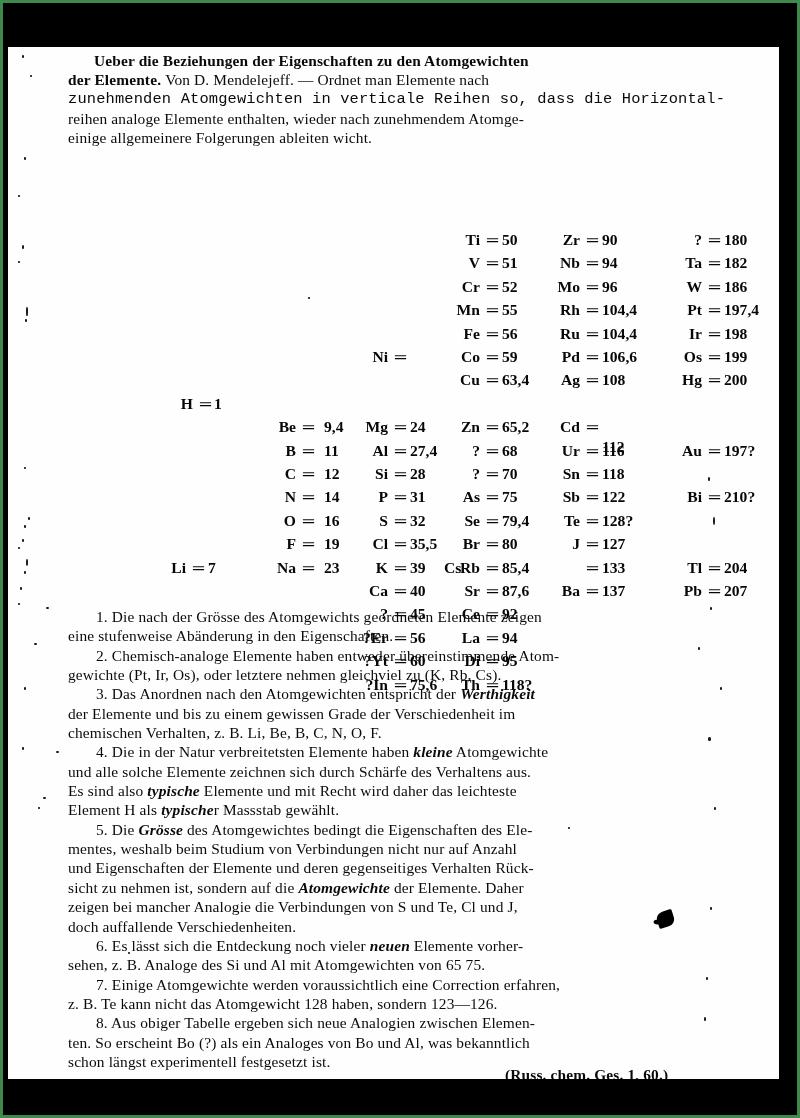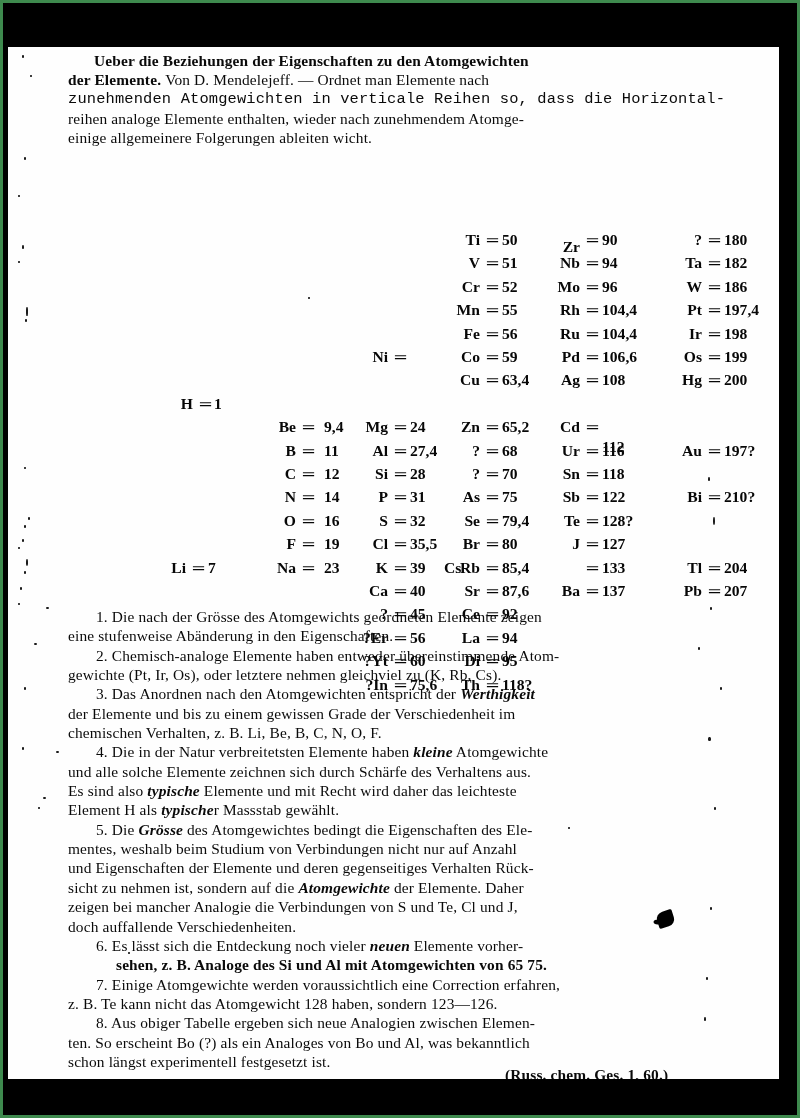--- a/index.html
+++ b/index.html
@@ -118,21 +118,21 @@
         <span>der Elemente.</span>
         <span style="font-weight:normal;">Von D. Mendelejeff. — Ordnet man Elemente nach</span>
       </div>
       <div class="ln just" style="font-weight:normal;font-family:Liberation Mono, monospace;">zunehmenden Atomgewichten in verticale Reihen so, dass die Horizontal-</div>
       <div class="ln just" style="font-weight:normal;">reihen analoge Elemente enthalten, wieder nach zunehmendem Atomge-</div>
       <div class="ln just" style="font-weight:normal;">einige allgemeinere Folgerungen ableiten wicht.</div>
     </div>
 
     <div id="eltable">
         <div class="erow" style="top: 0px; left: 0px; width: 690px;"><span class="cell" style="left: 292px; width: 120px; text-align: right;">Ti</span><span class="cell" style="left: 415px; width: 18px; text-align: center; letter-spacing: -1px;">═</span><span class="cell" style="left: 434px; width: 90px; text-align: left;">50</span></div>
-        <div class="erow" style="top: 0px; left: 0px; width: 690px;"><span class="cell" style="left: 392px; width: 120px; text-align: right; margin-top: 7px;">Zr</span><span class="cell" style="left: 515px; width: 18px; text-align: center; letter-spacing: -1px;">═</span><span class="cell" style="left: 534px; width: 90px; text-align: left;">90</span></div>
+        <div class="erow" style="top: 0px; left: 0px; width: 690px;"><span class="cell" style="left: 392px; width: 120px; text-align: right;">Zr</span><span class="cell" style="left: 515px; width: 18px; text-align: center; letter-spacing: -1px;">═</span><span class="cell" style="left: 534px; width: 90px; text-align: left;">90</span></div>
         <div class="erow" style="top: 0px; left: 0px; width: 690px;"><span class="cell" style="left: 514px; width: 120px; text-align: right;">?</span><span class="cell" style="left: 637px; width: 18px; text-align: center; letter-spacing: -1px;">═</span><span class="cell" style="left: 656px; width: 90px; text-align: left;">180</span></div>
         <div class="erow" style="top: 23.4px; left: 0px; width: 690px;"><span class="cell" style="left: 292px; width: 120px; text-align: right;">V</span><span class="cell" style="left: 415px; width: 18px; text-align: center; letter-spacing: -1px;">═</span><span class="cell" style="left: 434px; width: 90px; text-align: left;">51</span></div>
         <div class="erow" style="top: 23.4px; left: 0px; width: 690px;"><span class="cell" style="left: 392px; width: 120px; text-align: right;">Nb</span><span class="cell" style="left: 515px; width: 18px; text-align: center; letter-spacing: -1px;">═</span><span class="cell" style="left: 534px; width: 90px; text-align: left;">94</span></div>
         <div class="erow" style="top: 23.4px; left: 0px; width: 690px;"><span class="cell" style="left: 514px; width: 120px; text-align: right;">Ta</span><span class="cell" style="left: 637px; width: 18px; text-align: center; letter-spacing: -1px;">═</span><span class="cell" style="left: 656px; width: 90px; text-align: left;">182</span></div>
         <div class="erow" style="top: 46.8px; left: 0px; width: 690px;"><span class="cell" style="left: 292px; width: 120px; text-align: right;">Cr</span><span class="cell" style="left: 415px; width: 18px; text-align: center; letter-spacing: -1px;">═</span><span class="cell" style="left: 434px; width: 90px; text-align: left;">52</span></div>
         <div class="erow" style="top: 46.8px; left: 0px; width: 690px;"><span class="cell" style="left: 392px; width: 120px; text-align: right;">Mo</span><span class="cell" style="left: 515px; width: 18px; text-align: center; letter-spacing: -1px;">═</span><span class="cell" style="left: 534px; width: 90px; text-align: left;">96</span></div>
         <div class="erow" style="top: 46.8px; left: 0px; width: 690px;"><span class="cell" style="left: 514px; width: 120px; text-align: right;">W</span><span class="cell" style="left: 637px; width: 18px; text-align: center; letter-spacing: -1px;">═</span><span class="cell" style="left: 656px; width: 90px; text-align: left;">186</span></div>
         <div class="erow" style="top: 70.2px; left: 0px; width: 690px;"><span class="cell" style="left: 292px; width: 120px; text-align: right;">Mn</span><span class="cell" style="left: 415px; width: 18px; text-align: center; letter-spacing: -1px;">═</span><span class="cell" style="left: 434px; width: 90px; text-align: left;">55</span></div>
         <div class="erow" style="top: 70.2px; left: 0px; width: 690px;"><span class="cell" style="left: 392px; width: 120px; text-align: right;">Rh</span><span class="cell" style="left: 515px; width: 18px; text-align: center; letter-spacing: -1px;">═</span><span class="cell" style="left: 534px; width: 90px; text-align: left;">104,4</span></div>
         <div class="erow" style="top: 70.2px; left: 0px; width: 690px;"><span class="cell" style="left: 514px; width: 120px; text-align: right;">Pt</span><span class="cell" style="left: 637px; width: 18px; text-align: center; letter-spacing: -1px;">═</span><span class="cell" style="left: 656px; width: 90px; text-align: left;">197,4</span></div>
@@ -205,21 +205,21 @@
         <div class="ln just" style="font-weight: normal;">und alle solche Elemente zeichnen sich durch Schärfe des Verhaltens aus.</div>
         <div class="ln just" style="font-weight: normal;">Es sind also <span class="it">typische</span> Elemente und mit Recht wird daher das leichteste</div>
         <div class="ln just" style="font-weight: normal;">Element H als <span class="it">typische</span>r Massstab gewählt.</div>
         <div class="ln just" style="font-weight: normal;"><span class="indent"></span><span>5. </span>Die <span class="it">Grösse</span> des Atomgewichtes bedingt die Eigenschaften des Ele-</div>
         <div class="ln just" style="font-weight: normal;">mentes, weshalb beim Studium von Verbindungen nicht nur auf Anzahl</div>
         <div class="ln just" style="font-weight: normal;">und Eigenschaften der Elemente und deren gegenseitiges Verhalten Rück-</div>
         <div class="ln just" style="font-weight: normal;">sicht zu nehmen ist, sondern auf die <span class="it">Atomgewichte</span> der Elemente. Daher</div>
         <div class="ln just" style="font-weight: normal;">zeigen bei mancher Analogie die Verbindungen von S und Te, Cl und J,</div>
         <div class="ln just" style="font-weight: normal;">doch auffallende Verschiedenheiten.</div>
         <div class="ln just" style="font-weight: normal;"><span class="indent"></span><span>6. </span>Es lässt sich die Entdeckung noch vieler <span class="it">neuen</span> Elemente vorher-</div>
-        <div class="ln just" style="font-weight: bold; margin-left: 48px;">sehen, z. B. Analoge des Si und Al mit Atomgewichten von 65  75.</div>
+        <div class="ln just" style="font-weight: normal;">sehen, z. B. Analoge des Si und Al mit Atomgewichten von 65  75.</div>
         <div class="ln just" style="font-weight: normal;"><span class="indent"></span><span>7. </span>Einige Atomgewichte werden voraussichtlich eine Correction erfahren,</div>
         <div class="ln just" style="font-weight: normal;">z. B. Te kann nicht das Atomgewicht 128 haben, sondern 123—126.</div>
         <div class="ln just" style="font-weight: normal;"><span class="indent"></span><span>8. </span>Aus obiger Tabelle ergeben sich neue Analogien zwischen Elemen-</div>
         <div class="ln just" style="font-weight: normal;">ten.  So erscheint Bo (?) als ein Analoges von Bo und Al, was bekanntlich</div>
         <div class="ln just" style="font-weight: normal;">schon längst experimentell festgesetzt ist.</div>
       </div>
 
     <div style="position:absolute;left:497px;top:1018px;" class="ln">(Russ. chem. Ges. 1, 60.)</div>
 
     <div id="inkblot"></div>

